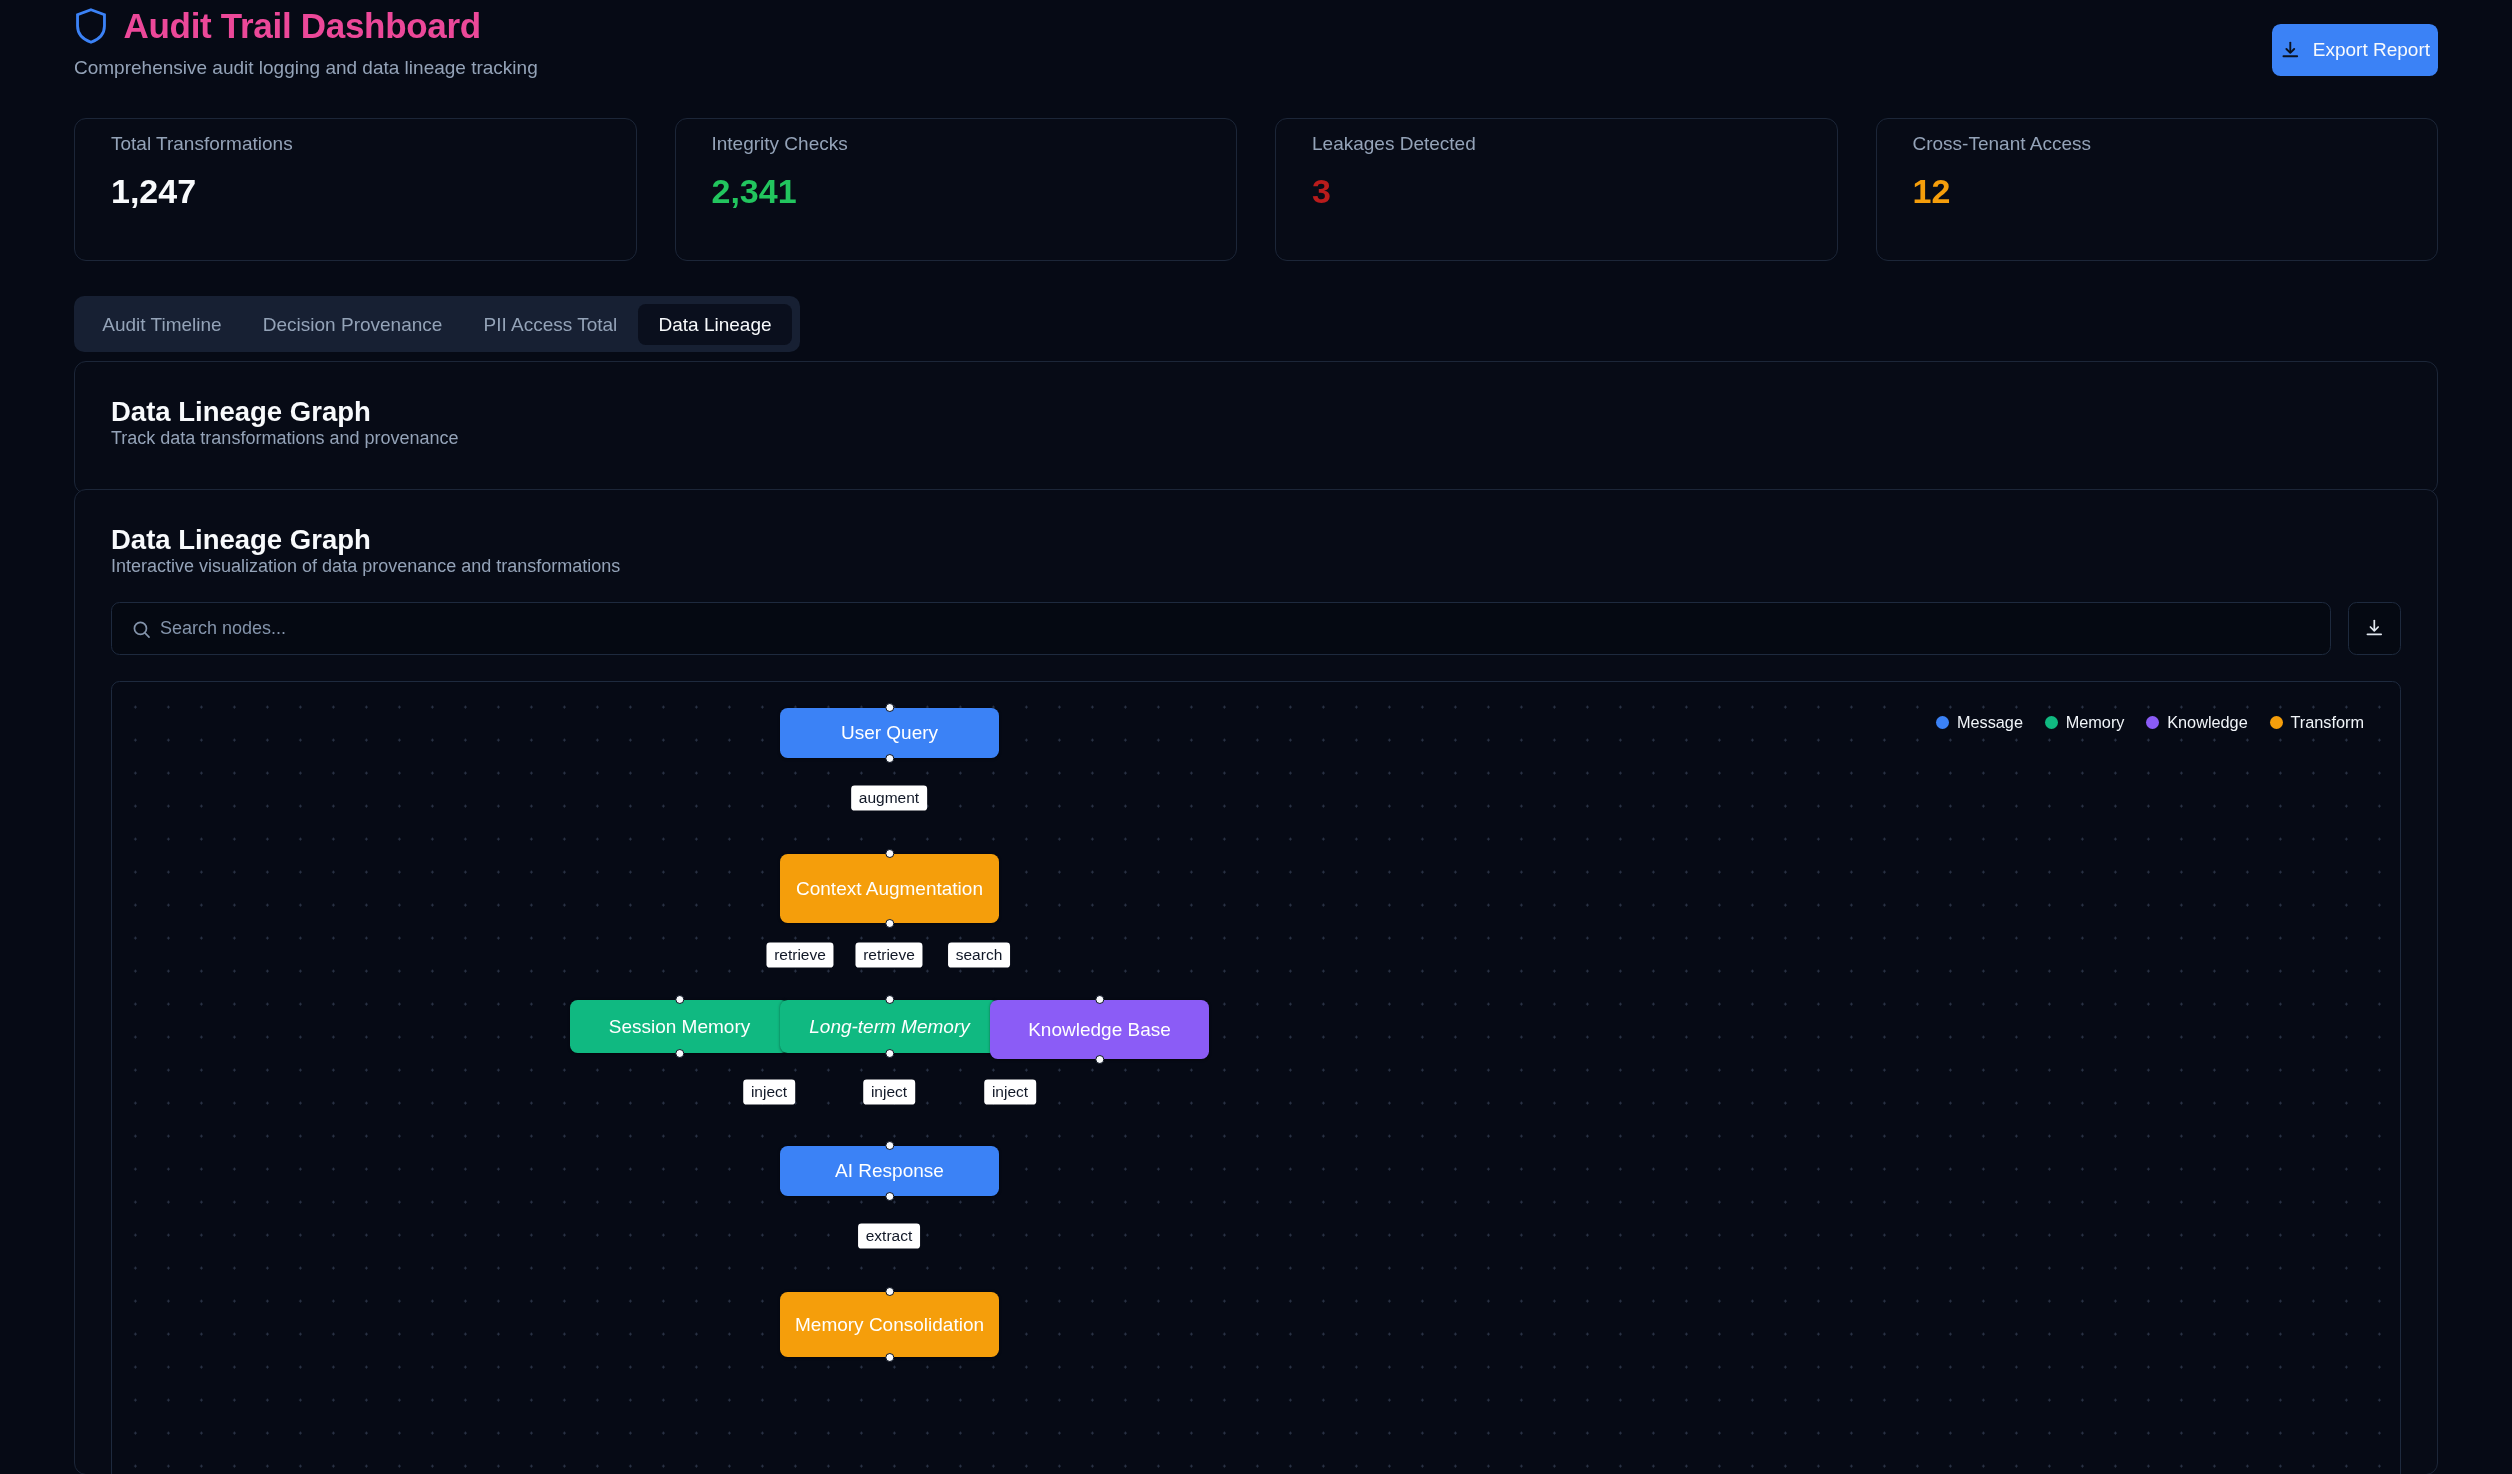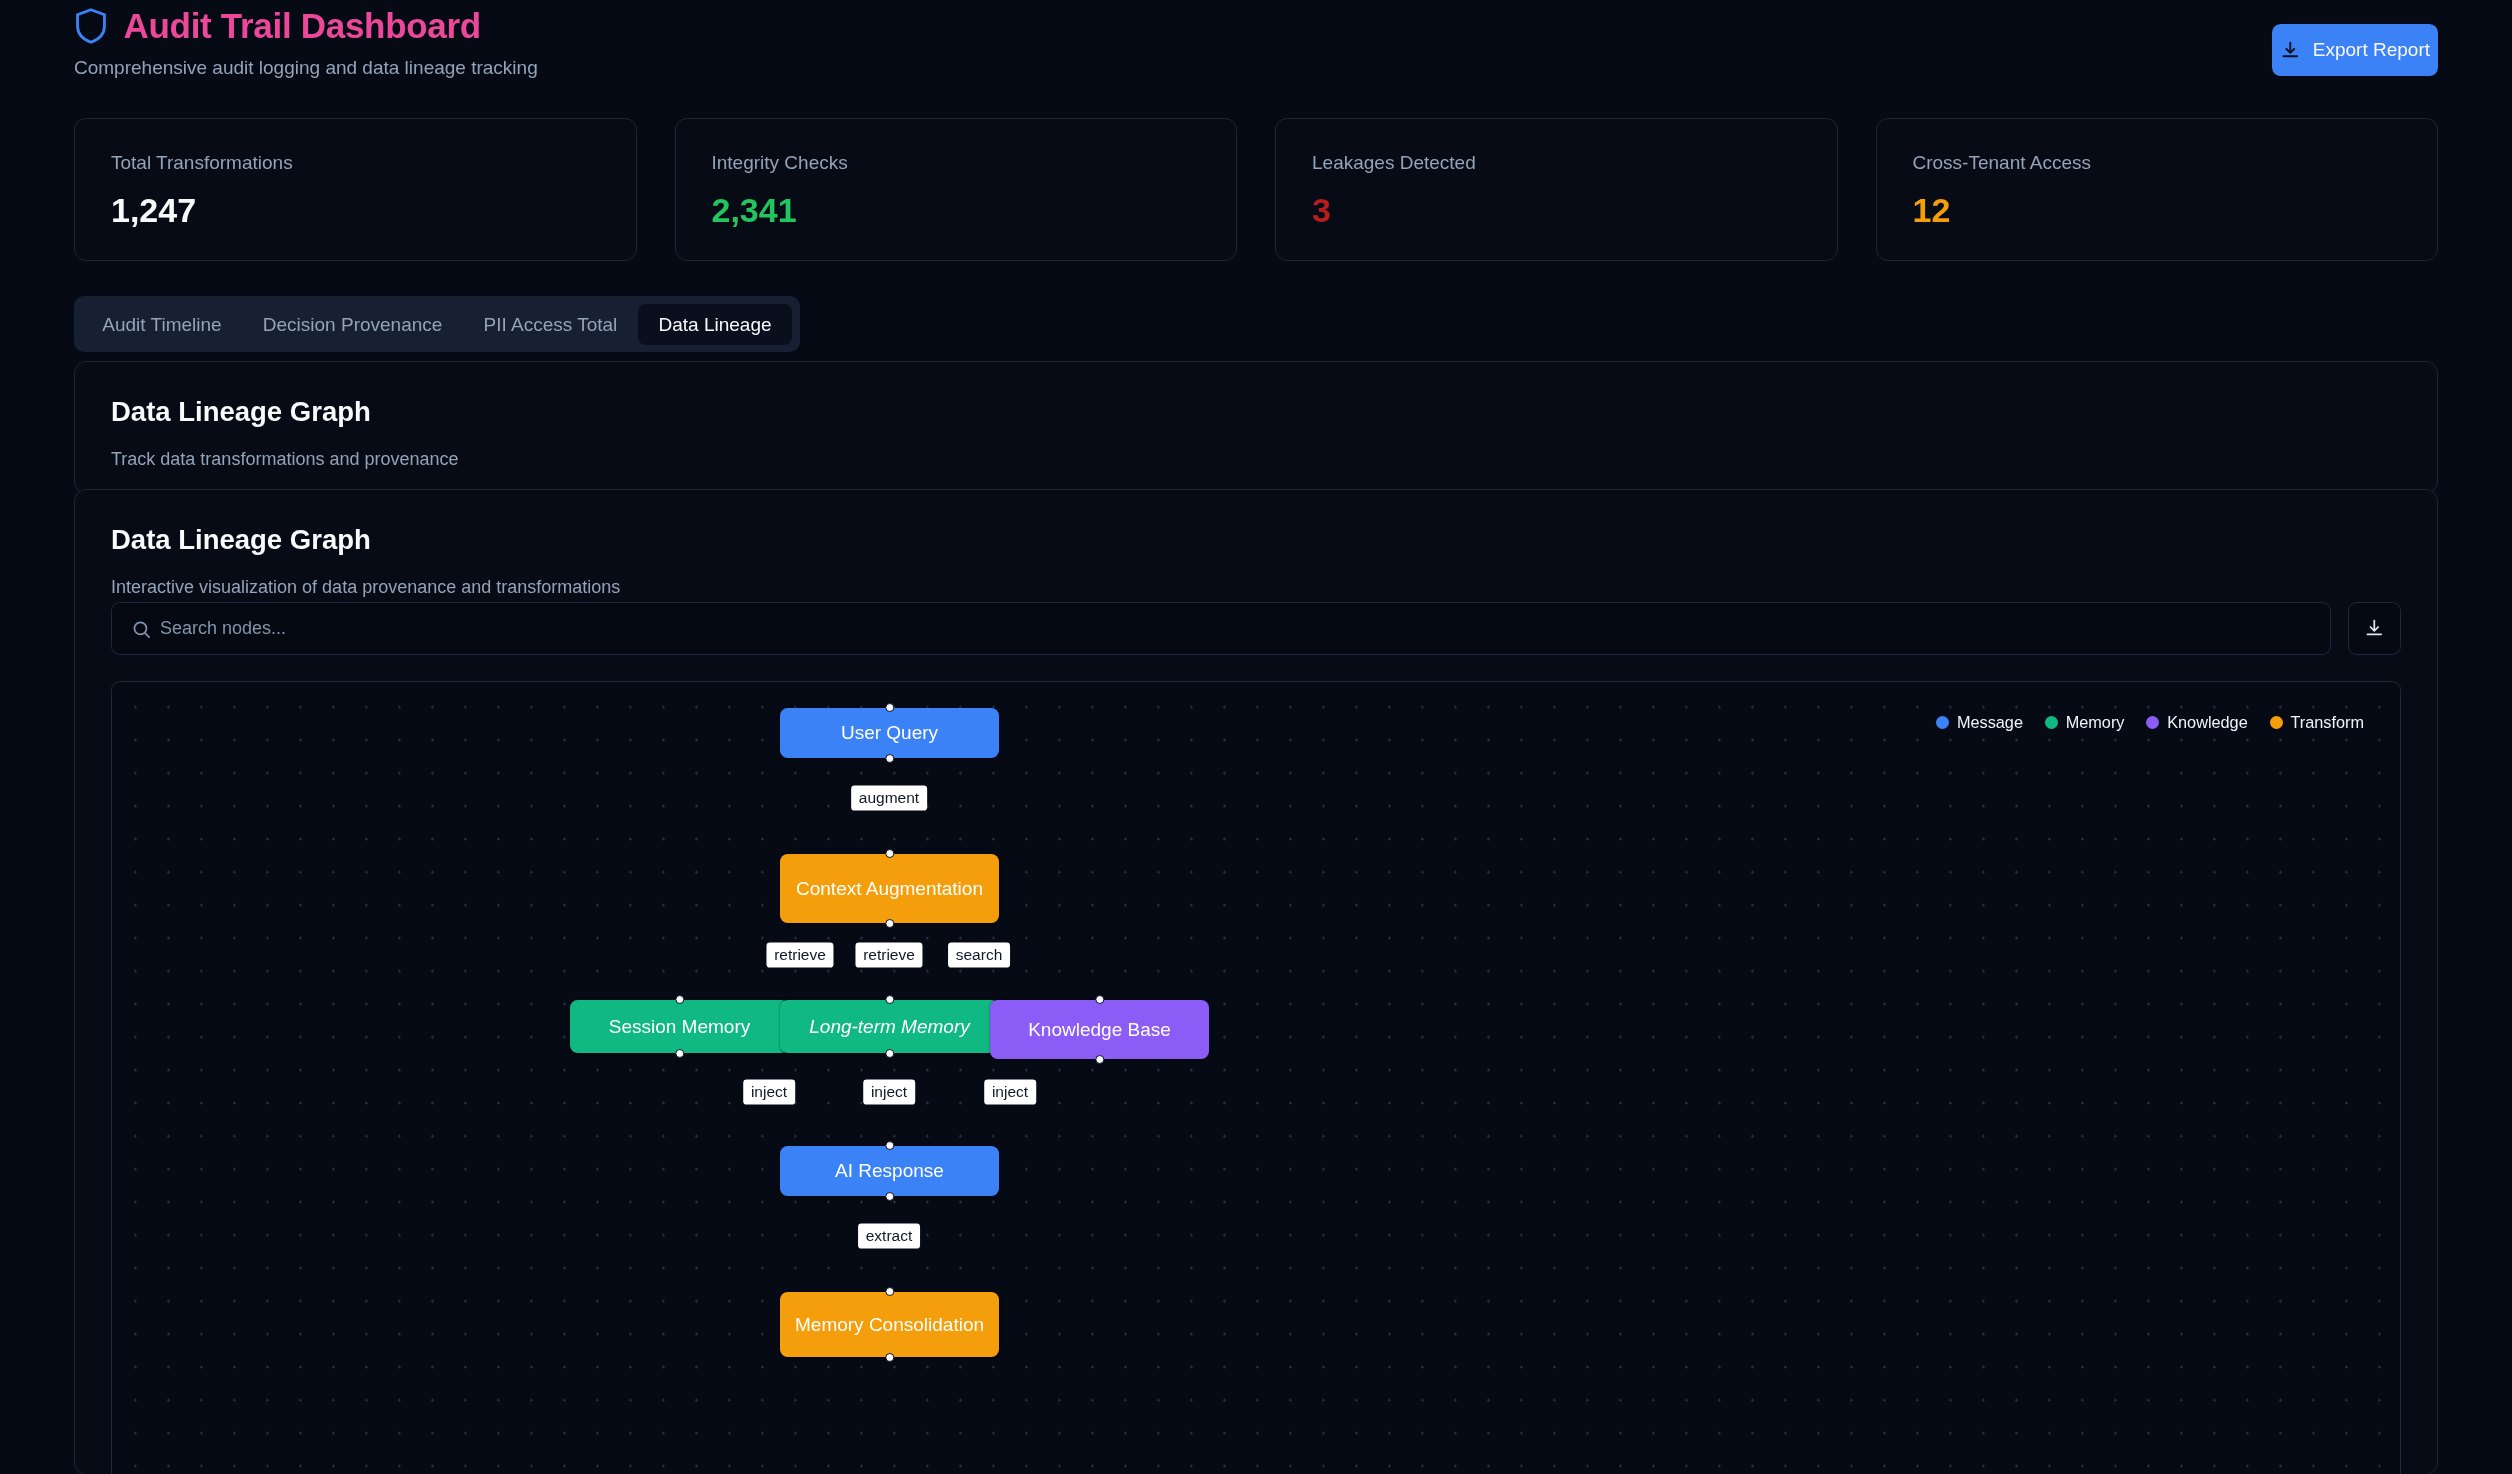--- a/index.html
+++ b/index.html
@@ -26,21 +26,21 @@
     font-size:19px; font-family:"Liberation Sans", sans-serif;
     cursor:pointer;
   }
   .dl-ico { width:20.6px; height:20.6px; display:block; }
 
   
   .stats { position:absolute; left:74px; top:118px; right:74px; display:flex; gap:38px; }
   .stat-card {
     flex:1; height:143px;
     background:#070b16; border:0.9px solid #1c2638; border-radius:12px;
-    padding:33px 36px;
+    padding:14px 36px;
   }
   .stat-label { font-size:19px; color:#94a3b8; }
   .stat-value { margin-top:19px; font-size:34px; font-weight:bold; line-height:1; }
 
   
   .tabs {
     position:absolute; left:74px; top:296px;
     background:#16203200; border-radius:10.3px;
     display:flex; align-items:center; gap:0;
     padding:7.7px; background:#172033;
@@ -57,21 +57,21 @@
     position:absolute; left:74px; right:74px; top:361px;
     background:#070b16; border:0.9px solid #1c2638; border-radius:12px;
     height:133px; padding:34px 36px;
   }
   .card-inner {
     position:absolute; left:74px; right:74px; top:489px; bottom:-0.9px;
     background:#070b16; border:0.9px solid #1c2638; border-radius:12px;
     padding:34px 36px;
   }
   .card-title { font-size:27.5px; font-weight:bold; color:#f8fafc; }
-  .card-sub { margin-top:21px; font-size:18px; color:#94a3b8; }
+  .card-sub { margin-top:0; font-size:18px; color:#94a3b8; }
 
   
   .search-row { position:absolute; left:36px; right:36px; top:112px; display:flex; gap:17px; }
   .search-wrap {
     flex:1; position:relative; height:53px;
     background:#050912; border:0.9px solid #1e2a3e; border-radius:8.6px;
     display:flex; align-items:center; padding-left:48px;
   }
   .search-ico { position:absolute; left:19px; top:16.3px; width:20.6px; height:20.6px; }
   .search-input {

